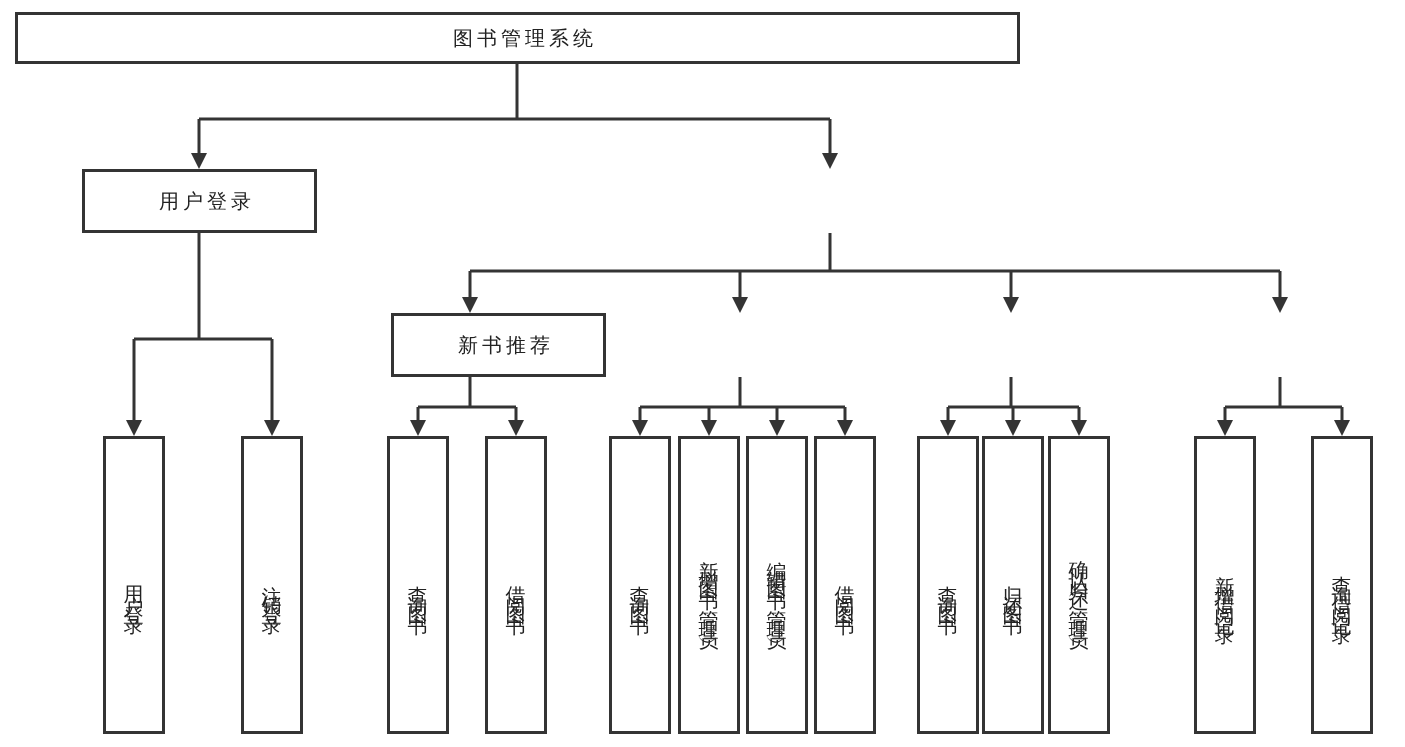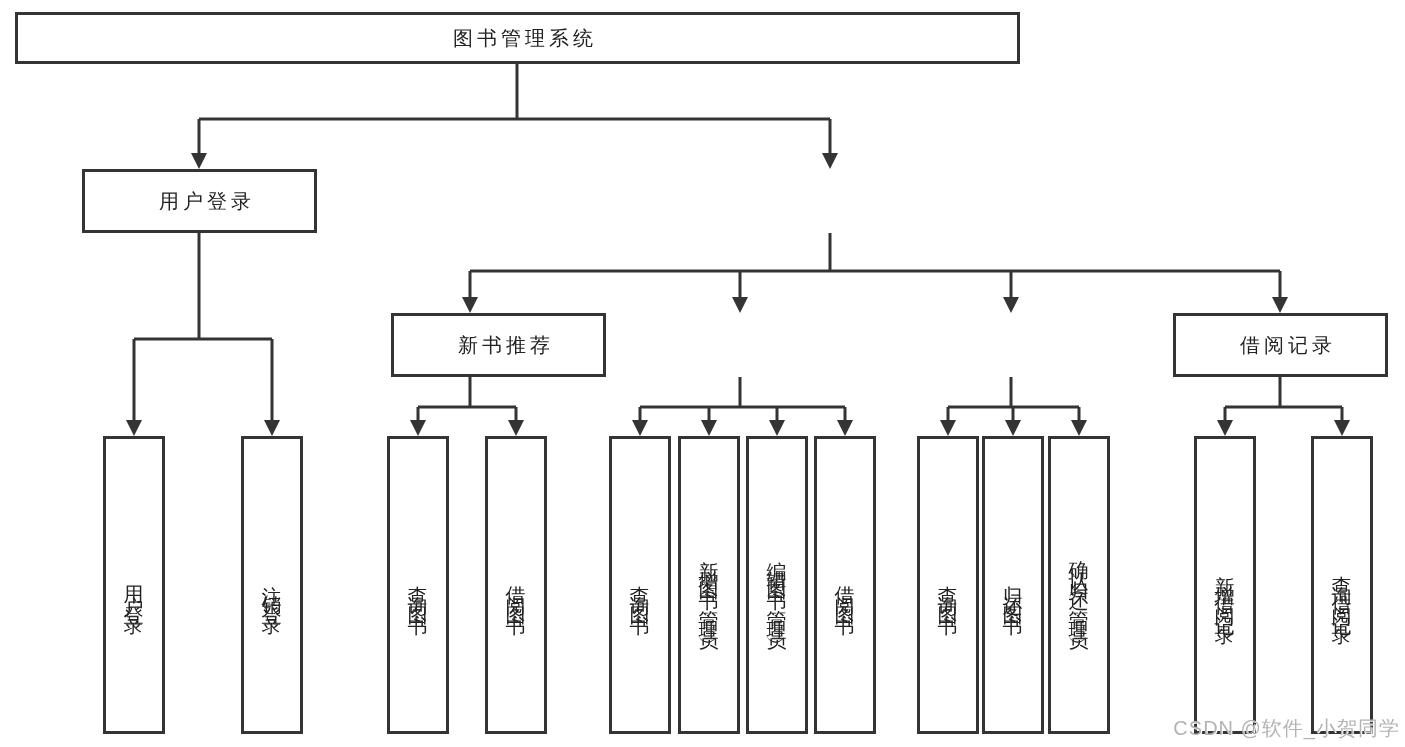--- a/index.html
+++ b/index.html
@@ -144,21 +144,20 @@
       <polygon points="1217,420 1233,420 1225,436"></polygon>
       <polygon points="1334,420 1350,420 1342,436"></polygon>
     </g>
   </svg>
 
   <div class="node h root-box">图书管理系统</div>
 
   <div class="node h l2-a">用户登录</div>
 
   <div class="node h l3 l3-a">新书推荐</div>
-  <div class="node h l3 l3-d">借阅记录</div>
 
   <div class="node leaf leaf-1">
     <span class="vtext">用户登录</span>
   </div>
   <div class="node leaf leaf-2">
     <span class="vtext">注销登录</span>
   </div>
 
   <div class="node leaf leaf-3">
     <span class="vtext">查询图书</span>
@@ -190,14 +189,13 @@
     <span class="vtext">确认归还（管理员）</span>
   </div>
 
   <div class="node leaf leaf-12">
     <span class="vtext">新增借阅记录</span>
   </div>
   <div class="node leaf leaf-13">
     <span class="vtext">查询借阅记录</span>
   </div>
 
-  <div id="watermark">CSDN @软件_小贺同学</div>
 </div>
 
 </body></html>

